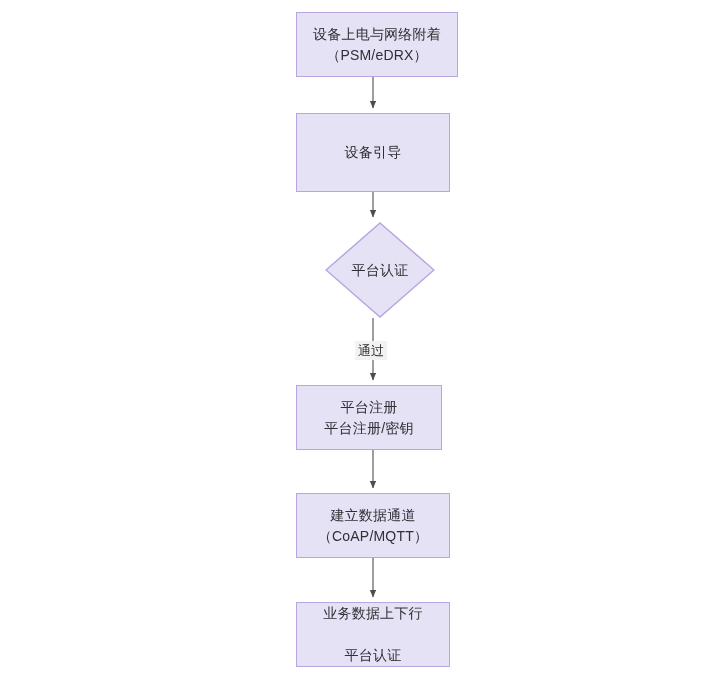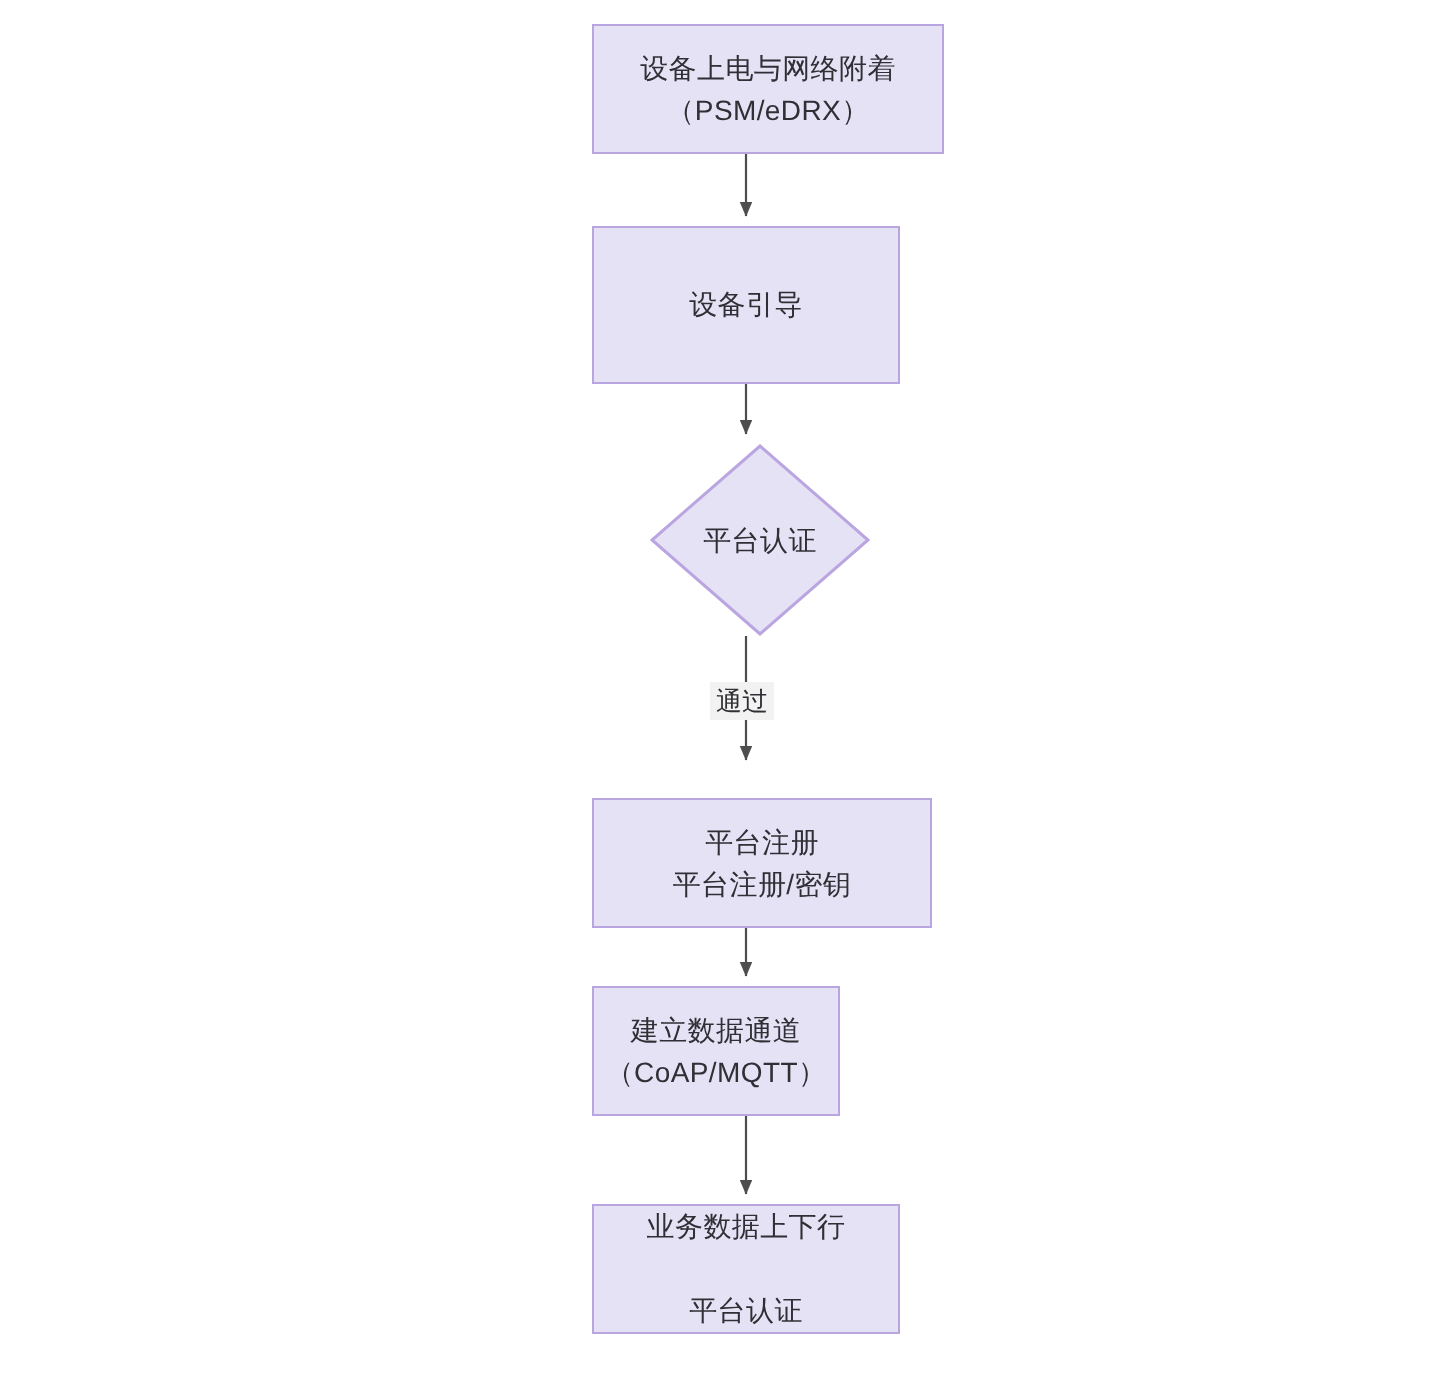--- a/index.html
+++ b/index.html
@@ -94,46 +94,46 @@
       <line x1="373" y1="318" x2="373" y2="380" stroke="#4d4d4d" stroke-width="1.1" marker-end="url(#arrowhead)"></line>
     </g>
     <g>
       <line x1="373" y1="450" x2="373" y2="488" stroke="#4d4d4d" stroke-width="1.1" marker-end="url(#arrowhead)"></line>
     </g>
     <g>
       <line x1="373" y1="558" x2="373" y2="597" stroke="#4d4d4d" stroke-width="1.1" marker-end="url(#arrowhead)"></line>
     </g>
   </svg>
 
-  <div class="node process" style="left:296px; top:12px; width:176px; height:65px;">
+  <div class="node process" style="left:296px; top:12px; width:162px; height:65px;">
     <span class="node-line">设备上电与网络附着</span>
     <span class="node-line">（PSM/eDRX）</span>
   </div>
 
   <div class="node process" style="left:296px; top:113px; width:154px; height:79px;">
     <span class="node-line">设备引导</span>
   </div>
 
   <div class="node decision" style="left:325px; top:222px; width:110px; height:96px;">
     <svg class="decision-shape" viewBox="0 0 110 96" preserveAspectRatio="none" xmlns="http://www.w3.org/2000/svg">
       <polygon points="55,1 109,48 55,95 1,48" fill="#e6e2f5" stroke="#b9a5e0" stroke-width="1.5"></polygon>
     </svg>
     <span class="node-line decision-label">平台认证</span>
   </div>
 
   <div class="edge-label" style="left:355px; top:341px;">
     <span>通过</span>
   </div>
 
-  <div class="node process" style="left:296px; top:399px; width:170px; height:65px;">
+  <div class="node process" style="left:296px; top:385px; width:146px; height:65px;">
     <span class="node-line">平台注册</span>
     <span class="node-line">平台注册/密钥</span>
   </div>
 
-  <div class="node process" style="left:296px; top:493px; width:124px; height:65px;justify-content:center;">
+  <div class="node process" style="left:296px; top:493px; width:154px; height:65px;justify-content:center;">
     <span class="node-line">建立数据通道</span>
     <span class="node-line">（CoAP/MQTT）</span>
   </div>
 
   <div class="node process" style="left:296px; top:602px; width:154px; height:65px;justify-content:space-between;">
     <span class="node-line">业务数据上下行</span>
     <span class="node-line">平台认证</span>
   </div>
 
 </div>

